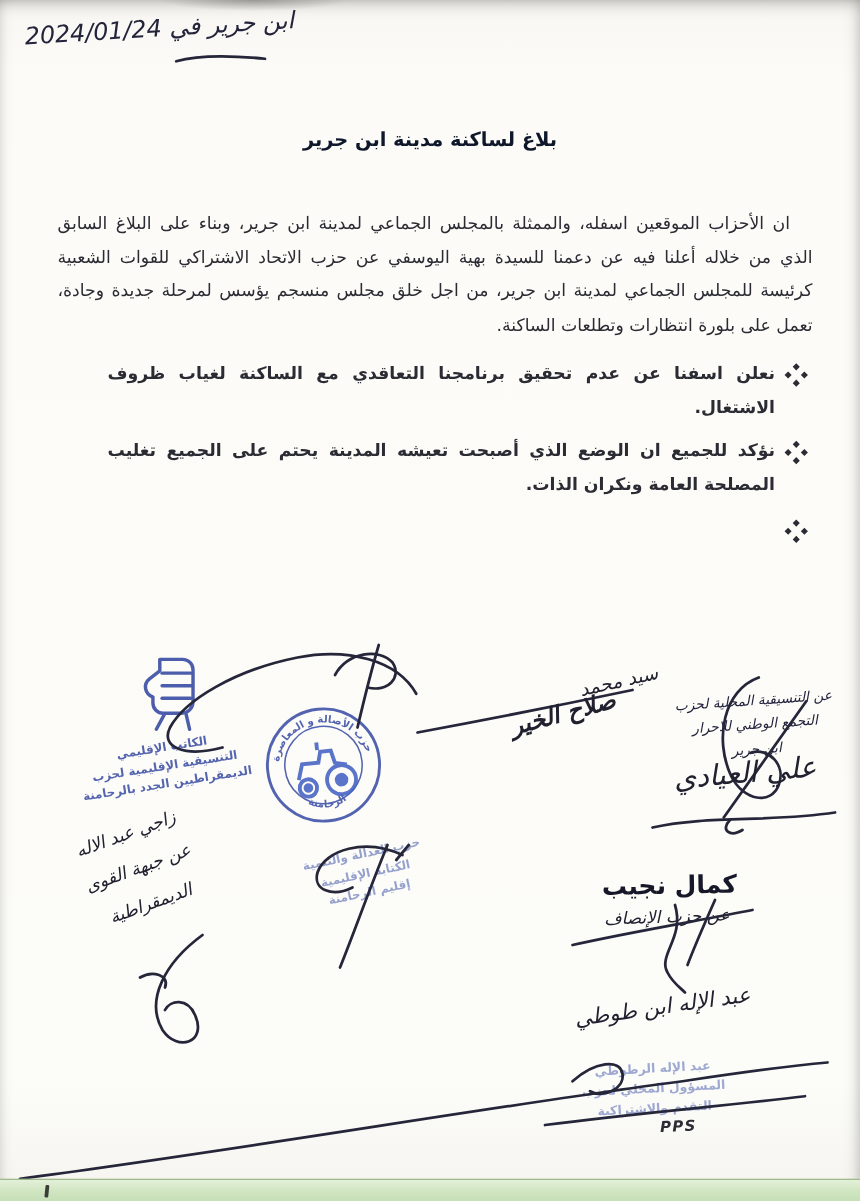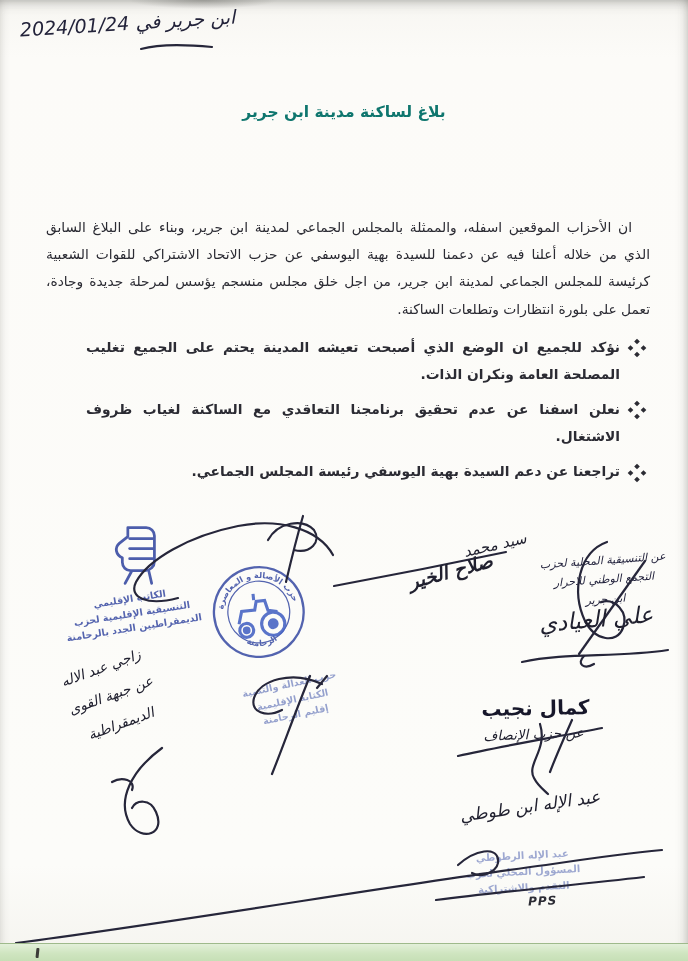--- a/index.html
+++ b/index.html
@@ -25,24 +25,24 @@
   .surface-tick{position:absolute;left:36px;bottom:3px;width:3px;height:10px;background:#3c3c38;transform:rotate(6deg);border-radius:1px;}
 
   
   .date-note{
     position:absolute;top:12px;left:10px;width:235px;direction:rtl;text-align:center;
     font-size:19px;font-style:italic;color:#23233a;transform:rotate(-3.5deg);
     letter-spacing:.5px;
   }
   .doc-title{
     position:absolute;top:103px;left:0;width:100%;text-align:center;direction:rtl;
-    font-size:15.5px;font-weight:bold;color:#0f766e;letter-spacing:.2px;
+    font-size:15.5px;font-weight:bold;color:#0f172a;letter-spacing:.2px;
   }
   .doc-body{
-    position:absolute;top:166px;right:38px;left:46px;direction:rtl;color:#2b2b33;margin-top:48px;
+    position:absolute;top:166px;right:38px;left:46px;direction:rtl;color:#2b2b33;
   }
   .doc-body p{
     margin:0 0 11px 0;font-size:13.8px;line-height:1.97;text-align:justify;
     text-indent:18px;
   }
   .bullet-list{list-style:none;margin:6px 0 0 0;padding:0 6px 0 40px;}
   .bullet-list li{
     display:flex;flex-direction:row;gap:9px;margin:0 0 7px 0;
     font-size:13.8px;font-weight:bold;line-height:2.0;text-align:justify;
   }
@@ -98,33 +98,32 @@
 
 <div class="doc-title">بلاغ لساكنة مدينة ابن جرير</div>
 
 <div class="doc-body">
   <p>ان الأحزاب الموقعين اسفله، والممثلة بالمجلس الجماعي لمدينة ابن جرير، وبناء على البلاغ السابق الذي من خلاله أعلنا فيه عن دعمنا للسيدة بهية اليوسفي عن حزب الاتحاد الاشتراكي للقوات الشعبية كرئيسة للمجلس الجماعي لمدينة ابن جرير، من اجل خلق مجلس منسجم يؤسس لمرحلة جديدة وجادة، تعمل على بلورة انتظارات وتطلعات الساكنة.</p>
   <ul class="bullet-list">
     <li>
       <span class="diamond-wrap">
           <span class="diamond"></span>
         </span>
+      <span>نعلن اسفنا عن عدم تحقيق برنامجنا التعاقدي مع الساكنة لغياب ظروف الاشتغال.</span>
+    </li>
+    <li>
+      <span class="diamond-wrap">
+          <span class="diamond"></span>
+        </span>
       <span>نؤكد للجميع ان الوضع الذي أصبحت تعيشه المدينة يحتم على الجميع تغليب المصلحة العامة ونكران الذات.</span>
     </li>
     <li>
       <span class="diamond-wrap">
           <span class="diamond"></span>
         </span>
-      <span>نعلن اسفنا عن عدم تحقيق برنامجنا التعاقدي مع الساكنة لغياب ظروف الاشتغال.</span>
-    </li>
-    <li>
-      <span class="diamond-wrap">
-          <span class="diamond"></span>
-        </span>
-      <span>تراجعنا عن دعم السيدة بهية اليوسفي رئيسة المجلس الجماعي.</span>
     </li>
   </ul>
 </div>
 
 <div class="pdd-stamp">
   <svg class="fist" width="56" height="66" viewBox="0 0 60 72">
     <g fill="none" stroke="#3e50a5" stroke-width="3" stroke-linecap="round" stroke-linejoin="round" opacity=".92">
       <path d="M20,6 h20 a9,9 0 0 1 9,9 v28 a10,10 0 0 1 -10,10 h-16 a9,9 0 0 1 -9,-9 v-5 c-7,-3 -9,-11 -3,-16 l9,-7 z"></path>
       <path d="M22,18 h25"></path>
         <path d="M22,29 h26"></path>

